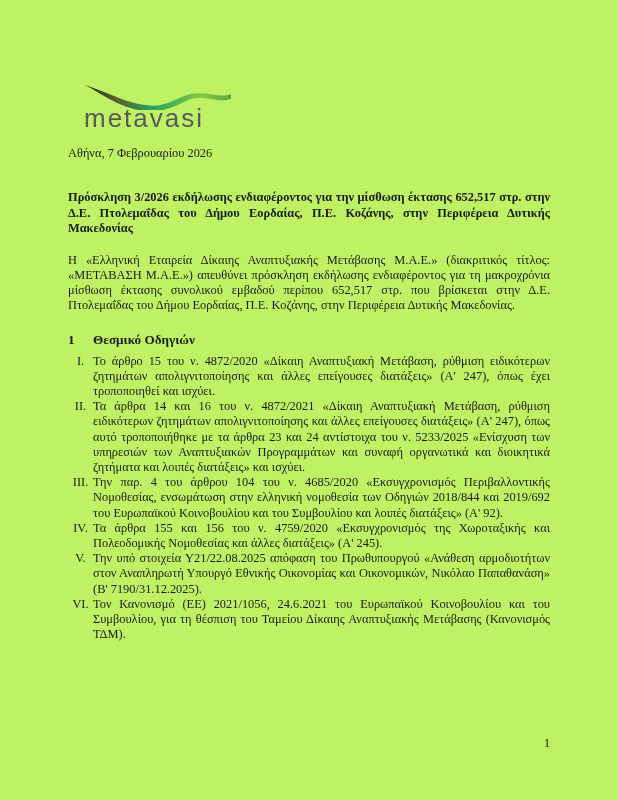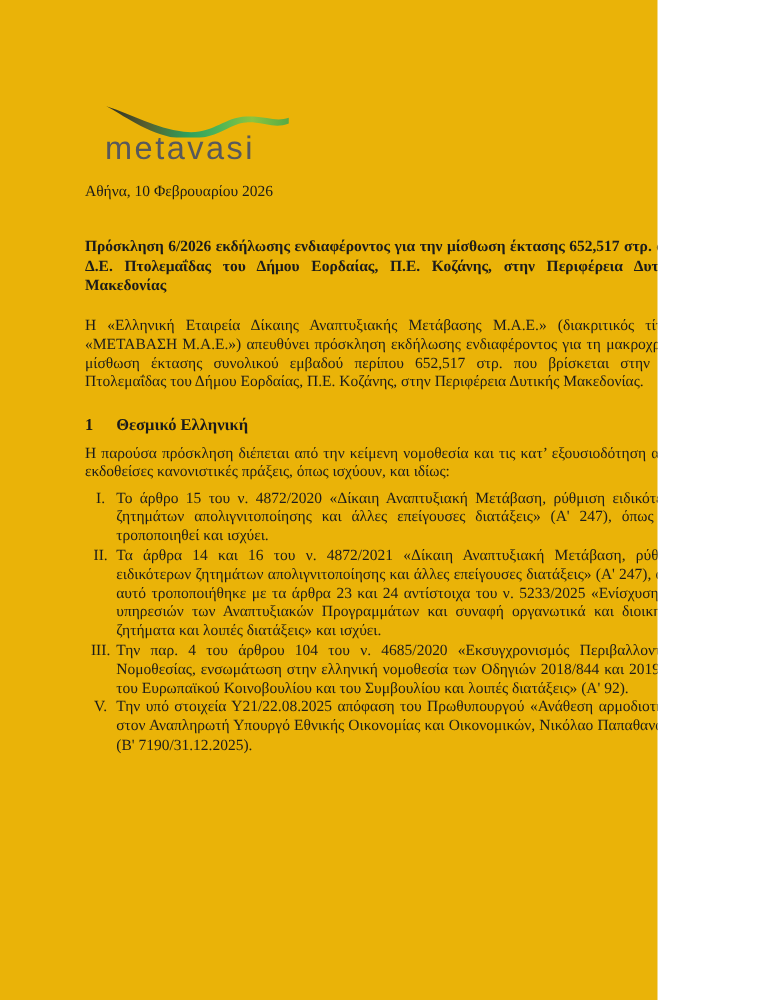--- a/index.html
+++ b/index.html
@@ -2,23 +2,23 @@
 <html lang="el"><head>
 <meta charset="utf-8">
 <style>
   html, body {
     margin: 0;
     padding: 0;
     background: #ffffff;
   }
   .page {
     position: relative;
-    width: 526px;
+    width: 618px;
     height: 800px;
-    background: #eab308;
+    background: #bef264;
     overflow: hidden;
     font-family: "Liberation Serif", "DejaVu Serif", serif;
     color: #1b1b1b;
   }
   .content {
     position: absolute;
     left: 68px;
     top: 84px;
     width: 482px;
     font-size: 12.4px;
@@ -118,48 +118,55 @@
             <stop offset="0.80" stop-color="#8ac53f"></stop>
             <stop offset="1" stop-color="#57aa45"></stop>
           </linearGradient>
         </defs>
         <path fill="url(#swooshGrad)" d="M1,1 C22,8 40,20 63,23 C86,26 94,11 113,10 C127,9 136,15 147,11
                  L147,16 C135,21 126,14 113,15 C98,16 92,30 63,29 C38,28 14,8 1,1 Z"></path>
       </svg>
       <div class="logo-wordmark">metavasi</div>
     </div>
 
-    <div class="dateline">Αθήνα, 10 Φεβρουαρίου 2026</div>
+    <div class="dateline">Αθήνα, 7 Φεβρουαρίου 2026</div>
 
-    <div class="doc-title">Πρόσκληση 6/2026 εκδήλωσης ενδιαφέροντος για την μίσθωση έκτασης 652,517 στρ. στην Δ.Ε. Πτολεμαΐδας του Δήμου Εορδαίας, Π.Ε. Κοζάνης, στην Περιφέρεια Δυτικής Μακεδονίας</div>
+    <div class="doc-title">Πρόσκληση 3/2026 εκδήλωσης ενδιαφέροντος για την μίσθωση έκτασης 652,517 στρ. στην Δ.Ε. Πτολεμαΐδας του Δήμου Εορδαίας, Π.Ε. Κοζάνης, στην Περιφέρεια Δυτικής Μακεδονίας</div>
 
     <div class="lead">Η «Ελληνική Εταιρεία Δίκαιης Αναπτυξιακής Μετάβασης Μ.Α.Ε.» (διακριτικός τίτλος: «ΜΕΤΑΒΑΣΗ Μ.Α.Ε.») απευθύνει πρόσκληση εκδήλωσης ενδιαφέροντος για τη μακροχρόνια μίσθωση έκτασης συνολικού εμβαδού περίπου 652,517 στρ. που βρίσκεται στην Δ.Ε. Πτολεμαΐδας του Δήμου Εορδαίας, Π.Ε. Κοζάνης, στην Περιφέρεια Δυτικής Μακεδονίας.</div>
 
     <div class="sec-head">
       <span class="num">1</span>
-      <span>Θεσμικό Ελληνική</span>
+      <span>Θεσμικό Οδηγιών</span>
     </div>
 
-    <div class="sec-lead">Η παρούσα πρόσκληση διέπεται από την κείμενη νομοθεσία και τις κατ’ εξουσιοδότηση αυτής εκδοθείσες κανονιστικές πράξεις, όπως ισχύουν, και ιδίως:</div>
 
     <div class="legal-list">
       <div class="li">
         <div class="li-num">I.</div>
         <div class="li-text">Το άρθρο 15 του ν. 4872/2020 «Δίκαιη Αναπτυξιακή Μετάβαση, ρύθμιση ειδικότερων ζητημάτων απολιγνιτοποίησης και άλλες επείγουσες διατάξεις» (Α' 247), όπως έχει τροποποιηθεί και ισχύει.</div>
       </div>
       <div class="li">
         <div class="li-num">II.</div>
         <div class="li-text">Τα άρθρα 14 και 16 του ν. 4872/2021 «Δίκαιη Αναπτυξιακή Μετάβαση, ρύθμιση ειδικότερων ζητημάτων απολιγνιτοποίησης και άλλες επείγουσες διατάξεις» (Α' 247), όπως αυτό τροποποιήθηκε με τα άρθρα 23 και 24 αντίστοιχα του ν. 5233/2025 «Ενίσχυση των υπηρεσιών των Αναπτυξιακών Προγραμμάτων και συναφή οργανωτικά και διοικητικά ζητήματα και λοιπές διατάξεις» και ισχύει.</div>
       </div>
       <div class="li">
         <div class="li-num">III.</div>
         <div class="li-text">Την παρ. 4 του άρθρου 104 του ν. 4685/2020 «Εκσυγχρονισμός Περιβαλλοντικής Νομοθεσίας, ενσωμάτωση στην ελληνική νομοθεσία των Οδηγιών 2018/844 και 2019/692 του Ευρωπαϊκού Κοινοβουλίου και του Συμβουλίου και λοιπές διατάξεις» (Α' 92).</div>
       </div>
       <div class="li">
+        <div class="li-num">IV.</div>
+        <div class="li-text">Τα άρθρα 155 και 156 του ν. 4759/2020 «Εκσυγχρονισμός της Χωροταξικής και Πολεοδομικής Νομοθεσίας και άλλες διατάξεις» (Α' 245).</div>
+      </div>
+      <div class="li">
         <div class="li-num">V.</div>
         <div class="li-text">Την υπό στοιχεία Υ21/22.08.2025 απόφαση του Πρωθυπουργού «Ανάθεση αρμοδιοτήτων στον Αναπληρωτή Υπουργό Εθνικής Οικονομίας και Οικονομικών, Νικόλαο Παπαθανάση» (Β' 7190/31.12.2025).</div>
+      </div>
+      <div class="li">
+        <div class="li-num">VI.</div>
+        <div class="li-text">Τον Κανονισμό (ΕΕ) 2021/1056, 24.6.2021 του Ευρωπαϊκού Κοινοβουλίου και του Συμβουλίου, για τη θέσπιση του Ταμείου Δίκαιης Αναπτυξιακής Μετάβασης (Κανονισμός ΤΔΜ).</div>
       </div>
     </div>
 
   </div>
 
   <div class="page-number">1</div>
 </div>
 
 </body></html>

